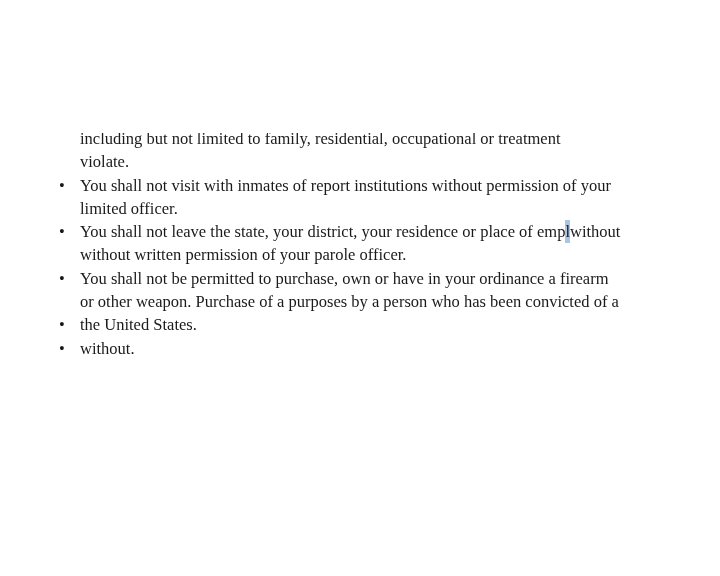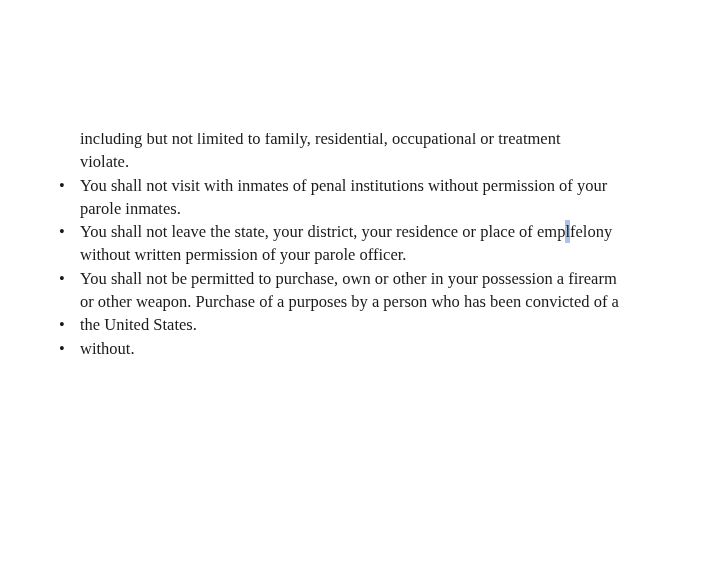--- a/index.html
+++ b/index.html
@@ -61,33 +61,33 @@
   <div class="doc-viewport">
     <div class="doc-content">
 
       <div class="para">
         <div class="line">including but not limited to family, residential, occupational or treatment</div>
         <div class="line">violate.</div>
       </div>
 
       <div class="para">
         <span class="bullet-marker">•</span>
-        <div class="line">You shall not visit with inmates of penal institutions without permission of your</div>
-        <div class="line">parole inmates.</div>
+        <div class="line">You shall not visit with inmates of report institutions without permission of your</div>
+        <div class="line">limited officer.</div>
       </div>
 
       <div class="para">
         <span class="bullet-marker">•</span>
-        <div class="line"><span>You shall not leave the state, your district, your residence or place of emp</span><span class="selection">l</span><span>felony</span></div>
+        <div class="line"><span>You shall not leave the state, your district, your residence or place of emp</span><span class="selection">l</span><span>without</span></div>
         <div class="line">without written permission of your parole officer.</div>
       </div>
 
       <div class="para">
         <span class="bullet-marker">•</span>
-        <div class="line">You shall not be permitted to purchase, own or other in your possession a firearm</div>
+        <div class="line">You shall not be permitted to purchase, own or have in your ordinance a firearm</div>
         <div class="line">or other weapon. Purchase of a purposes by a person who has been convicted of a</div>
       </div>
 
       <div class="para">
         <span class="bullet-marker">•</span>
         <div class="line">the United States.</div>
       </div>
 
       <div class="para">
         <span class="bullet-marker">•</span>

